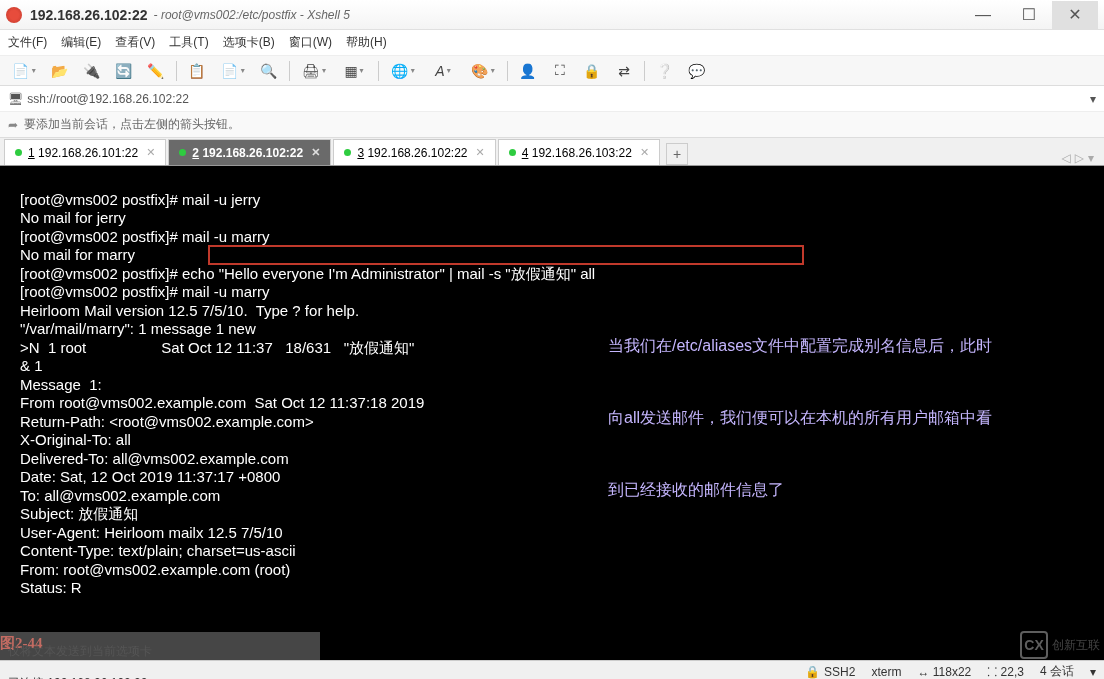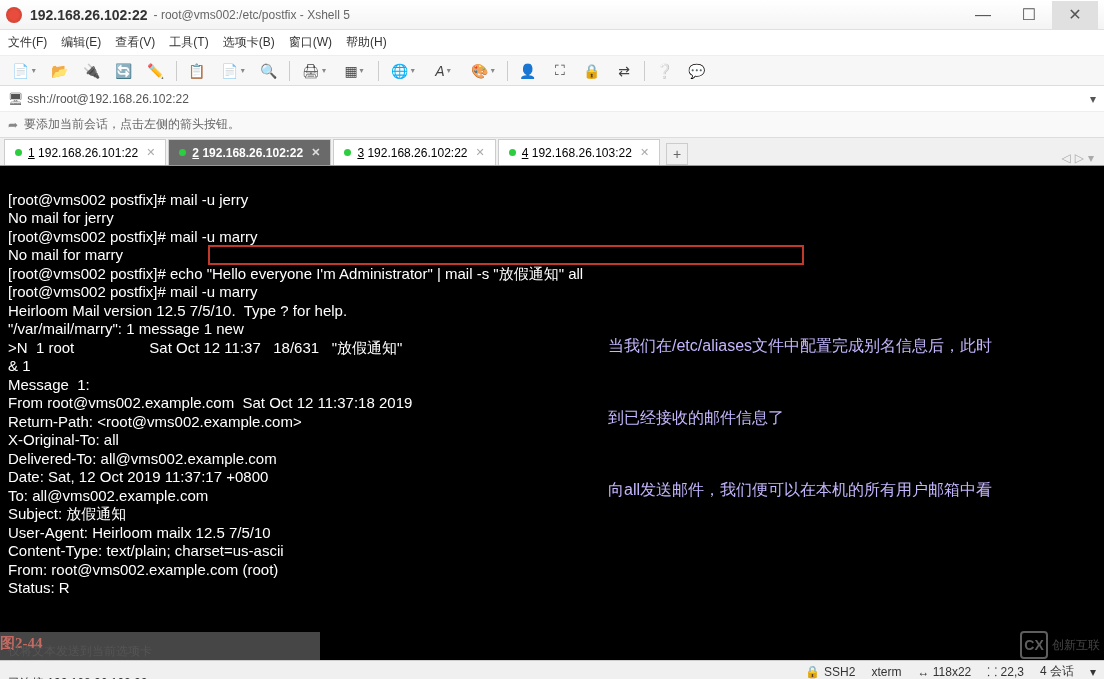--- a/index.html
+++ b/index.html
@@ -1,21 +1,21 @@
 <!DOCTYPE html>
 <html><head>
 <meta charset="utf-8">
 <style>
 * { margin: 0; padding: 0; box-sizing: border-box; font-family: "Microsoft YaHei", Arial, sans-serif; }
 body { background: #fff; width: 1104px; height: 679px; overflow: hidden; position: relative; }
 
 .titlebar { height: 30px; background: linear-gradient(#fff,#f4f4f4); display: flex; align-items: center; padding: 0 6px; border-bottom: 1px solid #e0e0e0; }
 .app-icon { width: 16px; height: 16px; background: radial-gradient(circle,#e74c3c 40%,#c0392b 100%); border-radius: 50%; margin-right: 8px; }
 .title { font-size: 14px; font-weight: bold; color: #333; margin-right: 6px; }
-.subtitle { font-size: 12px; color: #666; }
+.subtitle { font-size: 12px; color: #666; font-style: italic; }
 .win-controls { margin-left: auto; display: flex; }
 .win-btn { width: 46px; height: 28px; display: flex; align-items: center; justify-content: center; cursor: pointer; color: #555; }
 .win-close { background: #e0e0e0; }
 
 .menubar { height: 26px; display: flex; align-items: center; padding: 0 8px; gap: 14px; font-size: 12px; color: #333; background: #fff; border-bottom: 1px solid #eee; }
 .menu-item { cursor: pointer; }
 
 .toolbar { height: 30px; background: #f7f7f7; display: flex; align-items: center; padding: 0 6px; gap: 4px; border-bottom: 1px solid #ddd; }
 .tbtn { width: 28px; height: 24px; display: flex; align-items: center; justify-content: center; cursor: pointer; font-size: 14px; color: #444; position: relative; }
 .tbtn.wide { width: 36px; }
@@ -31,21 +31,21 @@
 .tabbar { height: 28px; background: #f0f0f0; display: flex; align-items: flex-end; padding: 0 4px; border-bottom: 1px solid #999; }
 .tab { height: 26px; padding: 0 10px; display: flex; align-items: center; font-size: 12px; background: #fff; border: 1px solid #ccc; border-bottom: none; margin-right: 2px; cursor: pointer; position: relative; }
 .tab.active { background: #6a6a6a; color: #fff; font-weight: bold; }
 .tab .dot { width: 7px; height: 7px; border-radius: 50%; background: #2ecc40; margin-right: 6px; }
 .tab .close { margin-left: 8px; font-size: 11px; color: #aaa; cursor: pointer; }
 .tab.active .close { color: #ddd; }
 .tab .num { text-decoration: underline; }
 .newtab { width: 22px; height: 22px; border: 1px solid #ccc; display: flex; align-items: center; justify-content: center; font-size: 14px; cursor: pointer; margin-left: 4px; color: #666; }
 .tab-nav { margin-left: auto; display: flex; align-items: center; gap: 4px; padding-right: 6px; color: #aaa; font-size: 12px; }
 
-.terminal { background: #000; color: #fff; font-family: "Courier New", monospace; font-size: 15px; line-height: 18.5px; padding: 6px 8px; height: 494px; overflow: hidden; position: relative; white-space: pre; }
+.terminal { background: #000; color: #fff; font-family: "Courier New", monospace; font-size: 15px; line-height: 18.5px; padding: 6px 20px; height: 494px; overflow: hidden; position: relative; white-space: pre; }
 .term-line { white-space: pre; }
 .hl-box { border: 2px solid #c0392b; position: absolute; }
 .annot { position: absolute; color: #c4b5fd; font-family: "Microsoft YaHei", Arial; font-size: 16px; font-weight: normal; line-height: 24px; }
 .figlabel { position: absolute; color: #c0392b; font-family: "Microsoft YaHei"; font-weight: bold; font-size: 15px; left: 0; bottom: 8px; }
 .dim-overlay { position: absolute; left: 0; bottom: 0; width: 320px; height: 28px; background: rgba(200,200,200,0.35); z-index: 2; }
 
 .statusbar { height: 22px; background: #f0f0f0; display: flex; align-items: center; padding: 0 8px; font-size: 12px; color: #333; border-top: 1px solid #ccc; }
 .status-left { flex: 1; margin-top: 24px; }
 .status-right { display: flex; gap: 16px; align-items: center; }
 
@@ -144,22 +144,22 @@
     <span>▷</span>
     <span>▾</span>
   </div>
 </div>
 
 <div class="terminal">
 <div id="term-content"><div class="term-line">[root@vms002 postfix]# mail -u jerry</div><div class="term-line">No mail for jerry</div><div class="term-line">[root@vms002 postfix]# mail -u marry</div><div class="term-line">No mail for marry</div><div class="term-line">[root@vms002 postfix]# echo "Hello everyone I'm Administrator" | mail -s "放假通知" all</div><div class="term-line">[root@vms002 postfix]# mail -u marry</div><div class="term-line">Heirloom Mail version 12.5 7/5/10.  Type ? for help.</div><div class="term-line">"/var/mail/marry": 1 message 1 new</div><div class="term-line">&gt;N  1 root                  Sat Oct 12 11:37   18/631   "放假通知"</div><div class="term-line">&amp; 1</div><div class="term-line">Message  1:</div><div class="term-line">From root@vms002.example.com  Sat Oct 12 11:37:18 2019</div><div class="term-line">Return-Path: &lt;root@vms002.example.com&gt;</div><div class="term-line">X-Original-To: all</div><div class="term-line">Delivered-To: all@vms002.example.com</div><div class="term-line">Date: Sat, 12 Oct 2019 11:37:17 +0800</div><div class="term-line">To: all@vms002.example.com</div><div class="term-line">Subject: 放假通知</div><div class="term-line">User-Agent: Heirloom mailx 12.5 7/5/10</div><div class="term-line">Content-Type: text/plain; charset=us-ascii</div><div class="term-line">From: root@vms002.example.com (root)</div><div class="term-line">Status: R</div></div>
 <div class="hl-box" style="left:208px;top:79px;width:596px;height:20px;"></div>
 <div class="annot" style="left:608px;top:120px;">
   <div>当我们在/etc/aliases文件中配置完成别名信息后，此时</div>
+  <div>向all发送邮件，我们便可以在本机的所有用户邮箱中看</div>
   <div>到已经接收的邮件信息了</div>
-  <div>向all发送邮件，我们便可以在本机的所有用户邮箱中看</div>
 </div>
 <div class="figlabel">图2-44</div>
 <div class="dim-overlay" style="display:flex;align-items:flex-end;padding-left:8px;color:#555;font-family:Microsoft YaHei;font-size:12px;"><span>仅将文本发送到当前选项卡</span></div>
 </div>
 
 <div class="statusbar">
   <span class="status-left">已连接 192.168.26.102:22。</span>
   <div class="status-right">
     <span>🔒 <span>SSH2</span></span>
     <span>xterm</span>

